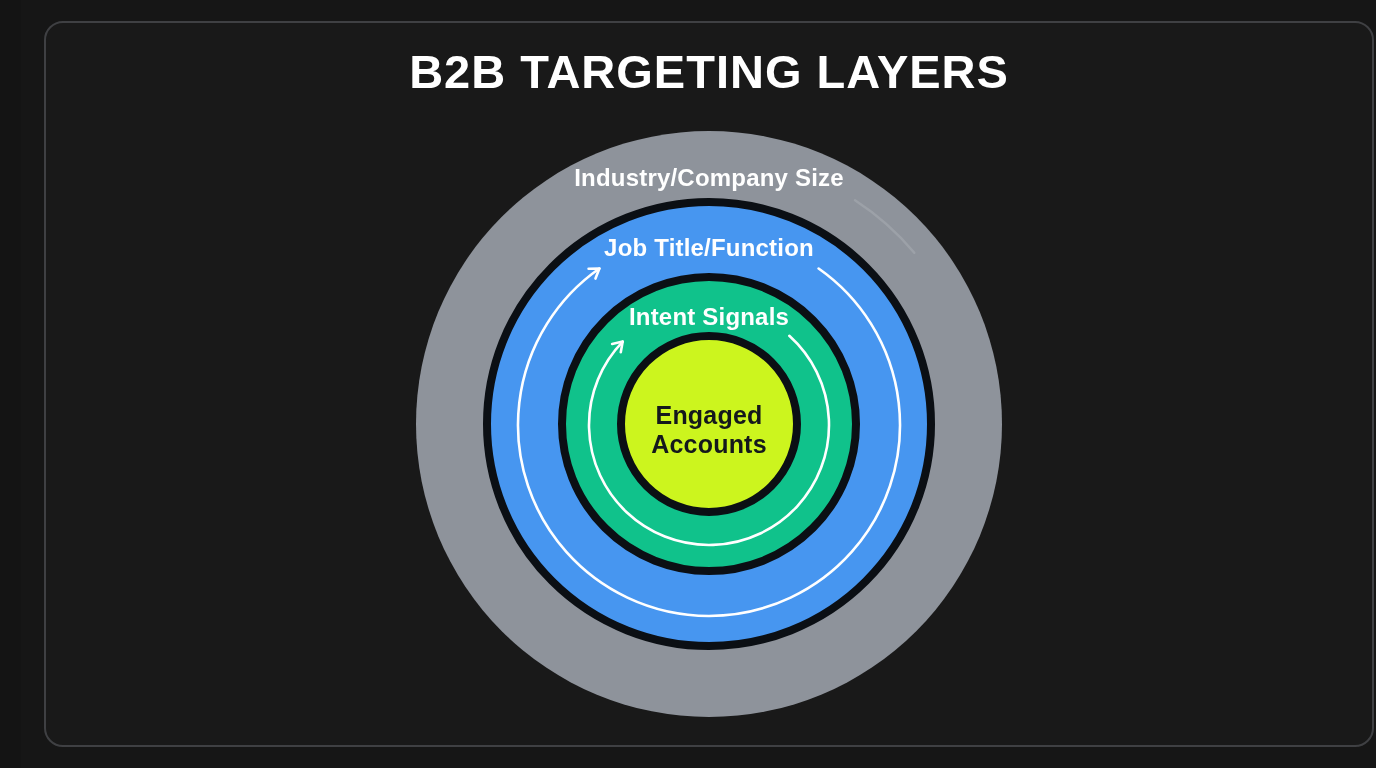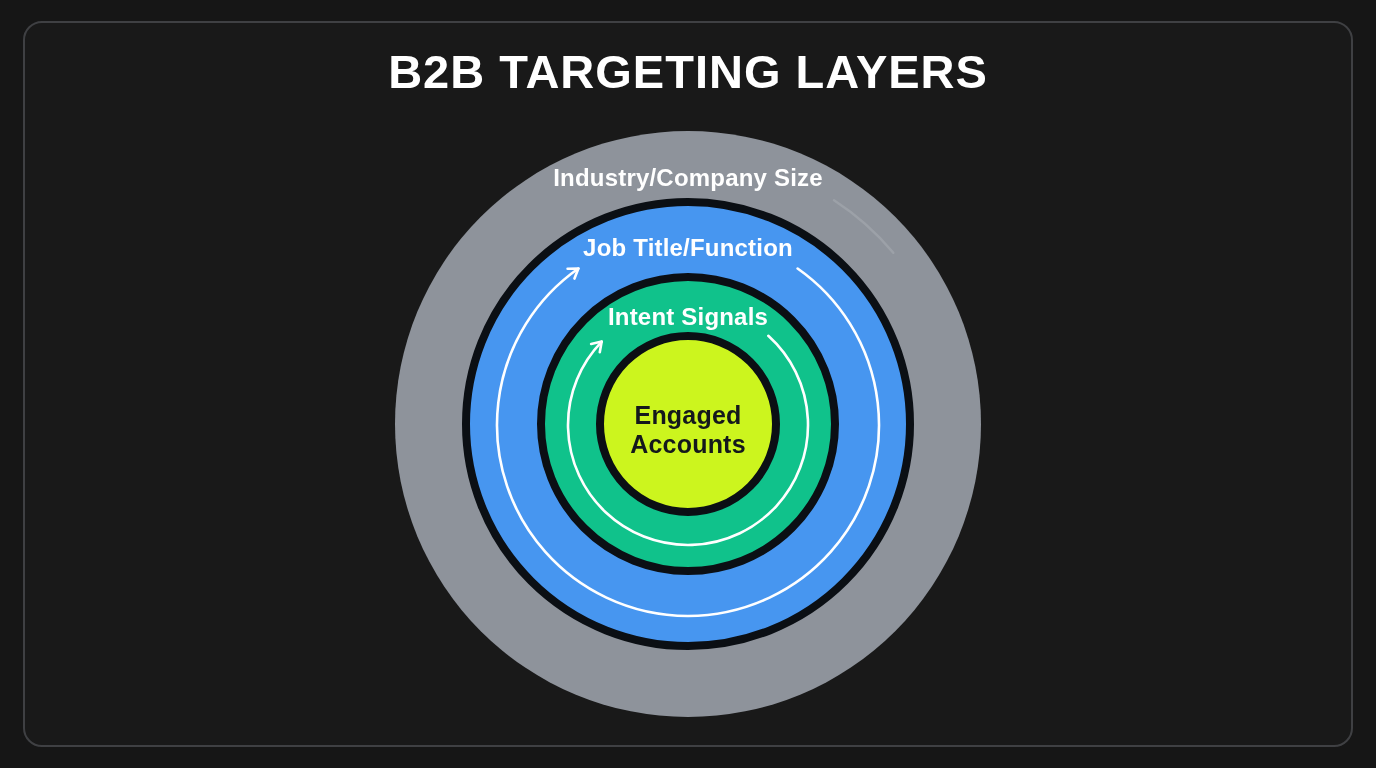--- a/index.html
+++ b/index.html
@@ -8,20 +8,21 @@
     width: 1376px;
     height: 768px;
     background: #141414;
     overflow: hidden;
     font-family: "Liberation Sans", sans-serif;
   }
   .stage {
     position: relative;
     width: 1156px;
     height: 768px;
+    padding-left: 21px;
   }
   svg { display: block; }
   .title-text {
     font-family: "Liberation Sans", sans-serif;
     font-weight: 700;
     font-size: 47px;
     letter-spacing: 1px;
     text-anchor: middle;
   }
   .ring-label {

